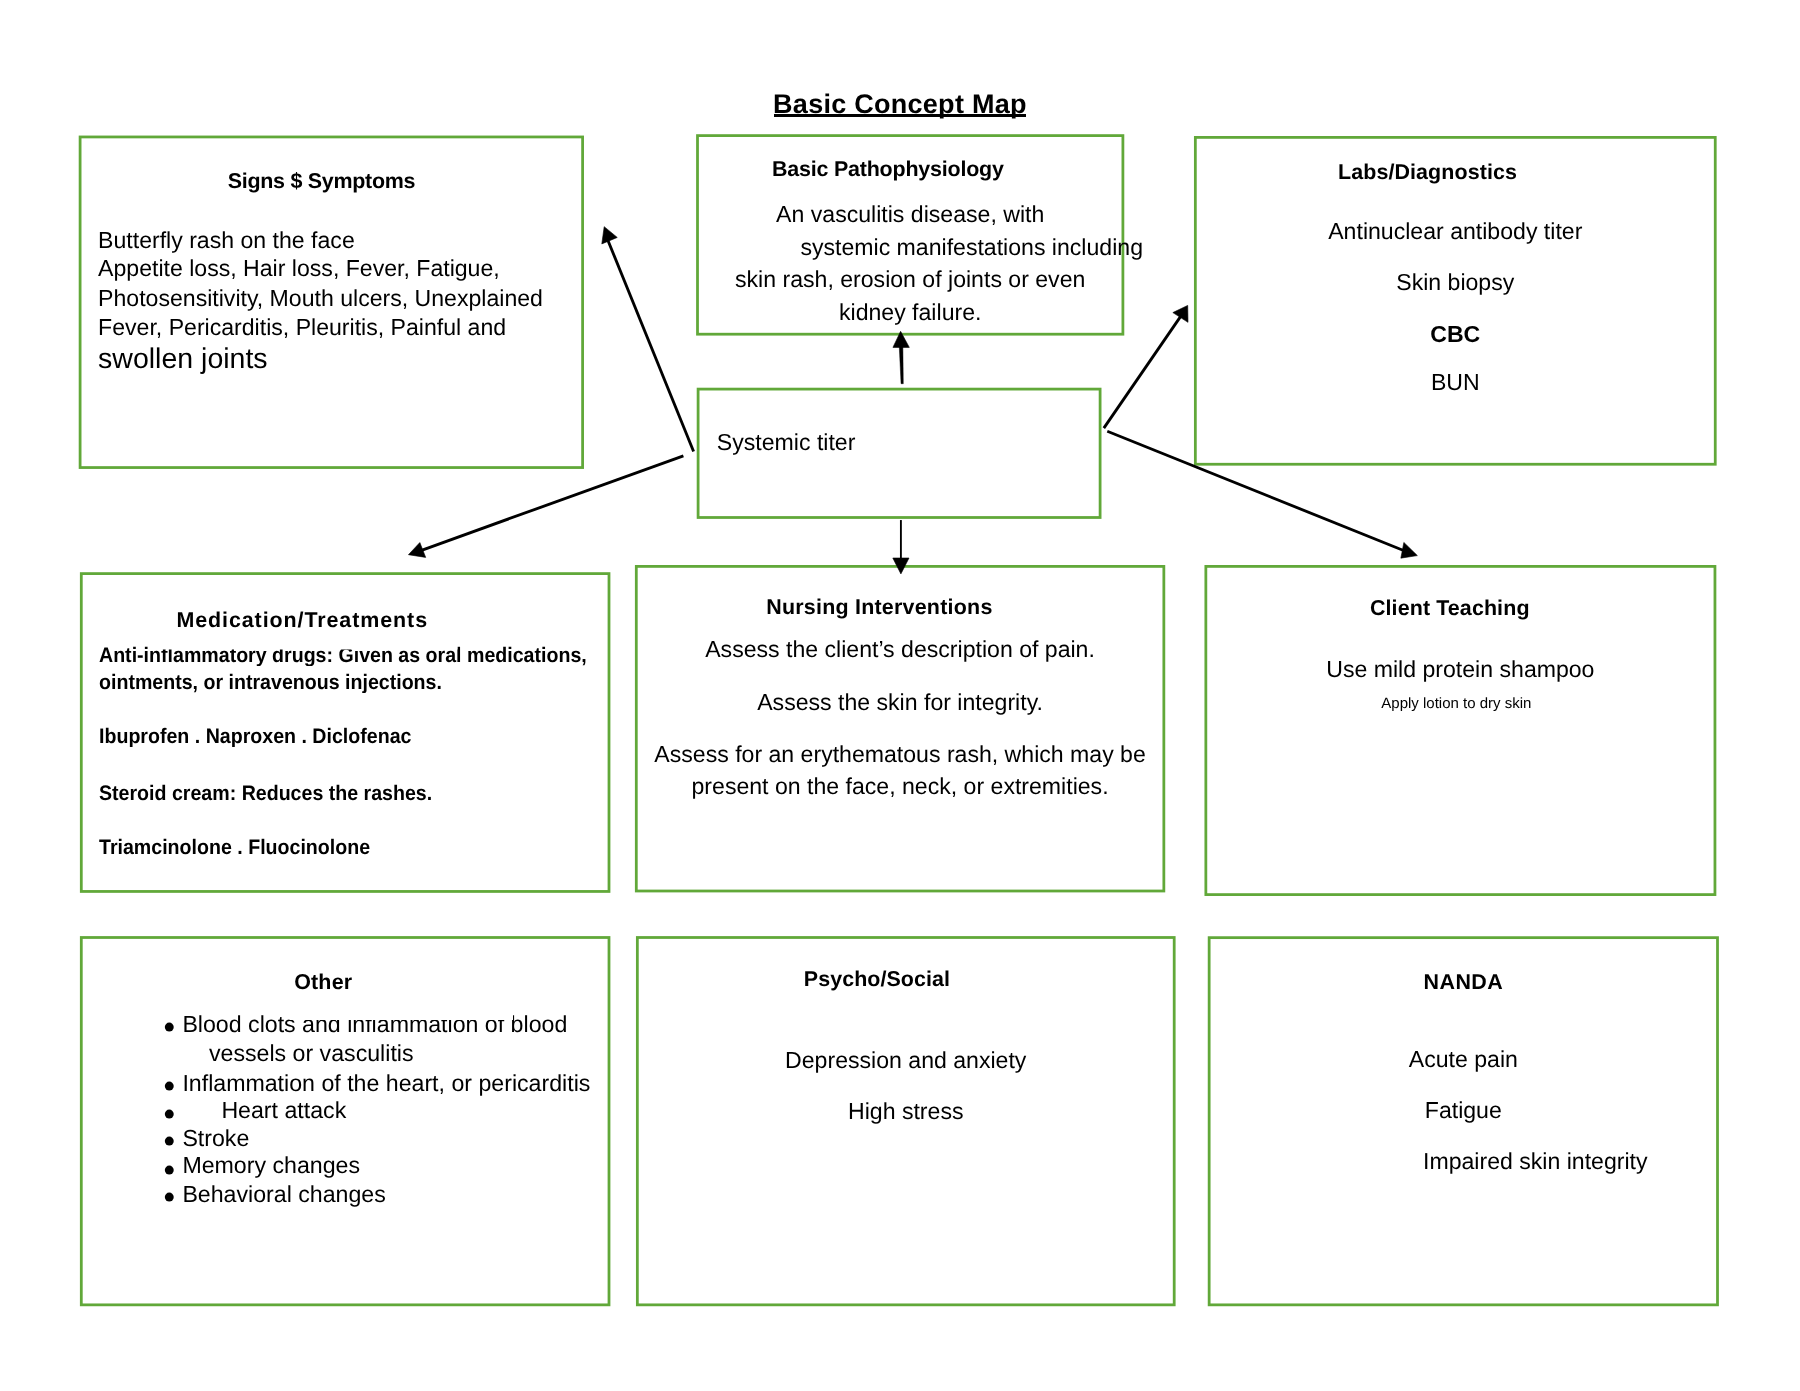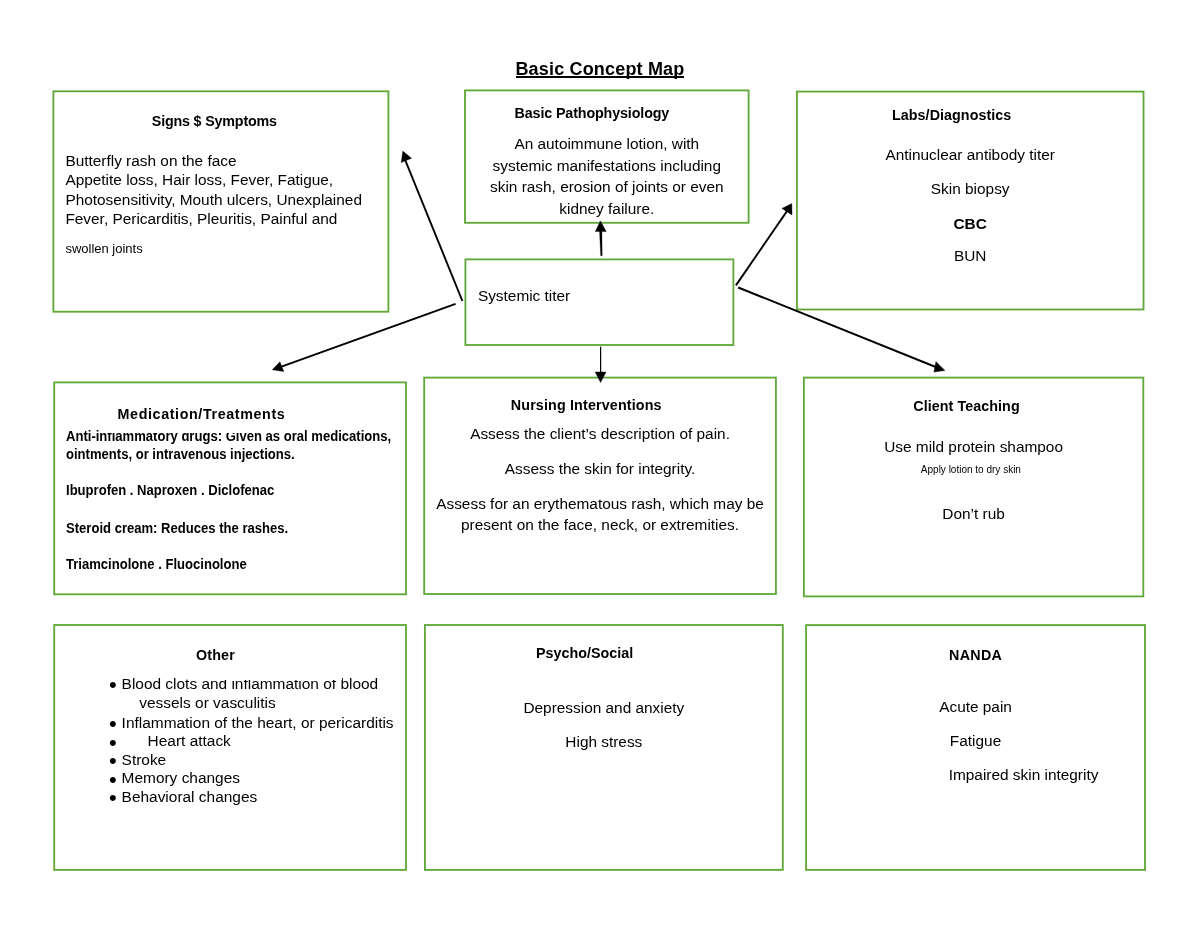--- a/index.html
+++ b/index.html
@@ -30,24 +30,24 @@
     <rect x="803.9" y="377.6" width="339.4" height="218.8" fill="none" stroke="#61a839" stroke-width="1.85"></rect>
     <rect x="54.2" y="625" width="351.8" height="244.9" fill="none" stroke="#61a839" stroke-width="1.85"></rect>
     <rect x="424.9" y="625" width="357.9" height="244.9" fill="none" stroke="#61a839" stroke-width="1.85"></rect>
     <rect x="806.1" y="625.1" width="338.9" height="244.8" fill="none" stroke="#61a839" stroke-width="1.85"></rect>
   </svg>
     <div class="t b" style="left:151.8px;top:114.43px;font-size:14.3px;letter-spacing:-0.18px;">Signs $ Symptoms</div>
     <div class="t" style="left:65.4px;top:153.18px;font-size:15.4px;">Butterfly rash on the face</div>
     <div class="t" style="left:65.4px;top:172.48px;font-size:15.4px;">Appetite loss, Hair loss, Fever, Fatigue,</div>
     <div class="t" style="left:65.4px;top:191.78px;font-size:15.4px;">Photosensitivity, Mouth ulcers, Unexplained</div>
     <div class="t" style="left:65.4px;top:211.08px;font-size:15.4px;">Fever, Pericarditis, Pleuritis, Painful and</div>
-    <div class="t" style="left:65.4px;top:230.38px;font-size:13px;margin-top:12px;">swollen joints</div>
+    <div class="t" style="left:65.4px;top:230.38px;font-size:19px;">swollen joints</div>
     <div class="t b" style="left:514.6px;top:106.03px;font-size:14.3px;letter-spacing:-0.13px;">Basic Pathophysiology</div>
-    <div class="t" style="left:465px;top:135.98px;width:283.6px;text-align:center;font-size:15.4px;">An autoimmune lotion, with</div>
-    <div class="t" style="left:465px;top:157.58px;width:283.6px;text-align:center;font-size:15.4px;">systemic manifestations including</div>
+    <div class="t" style="left:465px;top:135.98px;width:283.6px;text-align:center;font-size:15.4px;">An vasculitis disease, with</div>
+    <div class="t" style="left:465px;top:157.58px;width:283.6px;text-align:center;font-size:15.4px;padding-left:41px;">systemic manifestations including</div>
     <div class="t" style="left:465px;top:179.18px;width:283.6px;text-align:center;font-size:15.4px;">skin rash, erosion of joints or even</div>
     <div class="t" style="left:465px;top:200.78px;width:283.6px;text-align:center;font-size:15.4px;">kidney failure.</div>
     <div class="t b" style="left:892px;top:107.83px;font-size:14.3px;letter-spacing:0.06px;">Labs/Diagnostics</div>
     <div class="t" style="left:796.9px;top:146.88px;width:346.6px;text-align:center;font-size:15.4px;">Antinuclear antibody titer</div>
     <div class="t" style="left:796.9px;top:180.78px;width:346.6px;text-align:center;font-size:15.4px;">Skin biopsy</div>
     <div class="t b" style="left:796.9px;top:215.88px;width:346.6px;text-align:center;font-size:15.4px;">CBC</div>
     <div class="t" style="left:796.9px;top:248.48px;width:346.6px;text-align:center;font-size:15.4px;">BUN</div>
     <div class="t" style="left:477.9px;top:288.38px;font-size:15.4px;">Systemic titer</div>
     <div class="t b" style="left:117.6px;top:407.03px;font-size:14.3px;letter-spacing:0.61px;">Medication/Treatments</div>
     <div class="t b" style="left:65.6px;top:428.97px;font-size:14px;transform:scaleX(0.933);transform-origin:0 0;">Anti-inflammatory drugs: Given as oral medications,</div>
@@ -56,21 +56,20 @@
     <div class="t b" style="left:65.6px;top:521.07px;font-size:14px;transform:scaleX(0.933);transform-origin:0 0;">Steroid cream: Reduces the rashes.</div>
     <div class="t b" style="left:65.6px;top:557.17px;font-size:14px;transform:scaleX(0.933);transform-origin:0 0;">Triamcinolone . Fluocinolone</div>
     <div class="t b" style="left:510.8px;top:397.63px;font-size:14.3px;letter-spacing:0.15px;">Nursing Interventions</div>
     <div class="t" style="left:424.2px;top:425.78px;width:351.7px;text-align:center;font-size:15.4px;">Assess the client’s description of pain.</div>
     <div class="t" style="left:424.2px;top:461.28px;width:351.7px;text-align:center;font-size:15.4px;">Assess the skin for integrity.</div>
     <div class="t" style="left:424.2px;top:495.88px;width:351.7px;text-align:center;font-size:15.4px;">Assess for an erythematous rash, which may be</div>
     <div class="t" style="left:424.2px;top:516.58px;width:351.7px;text-align:center;font-size:15.4px;">present on the face, neck, or extremities.</div>
     <div class="t b" style="left:913.3px;top:398.83px;font-size:14.3px;letter-spacing:0.07px;">Client Teaching</div>
     <div class="t" style="left:803.9px;top:439.38px;width:339.4px;text-align:center;font-size:15.4px;">Use mild protein shampoo</div>
     <div class="t" style="left:803.9px;top:465px;width:334px;text-align:center;font-size:10px;">Apply lotion to dry skin</div>
-    <div class="t" style="left:803.9px;top:506.48px;width:339.4px;text-align:center;font-size:15.4px;">Don’t rub</div>
     <div class="t b" style="left:196.1px;top:647.53px;font-size:14.3px;letter-spacing:0.13px;">Other</div>
     <div class="t" style="left:109.0px;top:674.4px;font-size:22px;">•</div>
     <div class="t" style="left:121.6px;top:676.38px;font-size:15.45px;">Blood clots and inflammation of blood</div>
     <div class="t" style="left:139.3px;top:694.98px;font-size:15.45px;">vessels or vasculitis</div>
     <div class="t" style="left:109.0px;top:713.2px;font-size:22px;">•</div>
     <div class="t" style="left:121.6px;top:715.18px;font-size:15.45px;">Inflammation of the heart, or pericarditis</div>
     <div class="t" style="left:109.0px;top:731.5px;font-size:22px;">•</div>
     <div class="t" style="left:121.6px;top:733.48px;font-size:15.45px;padding-left:26px;">Heart attack</div>
     <div class="t" style="left:109.0px;top:749.9px;font-size:22px;">•</div>
     <div class="t" style="left:121.6px;top:751.88px;font-size:15.45px;">Stroke</div>

